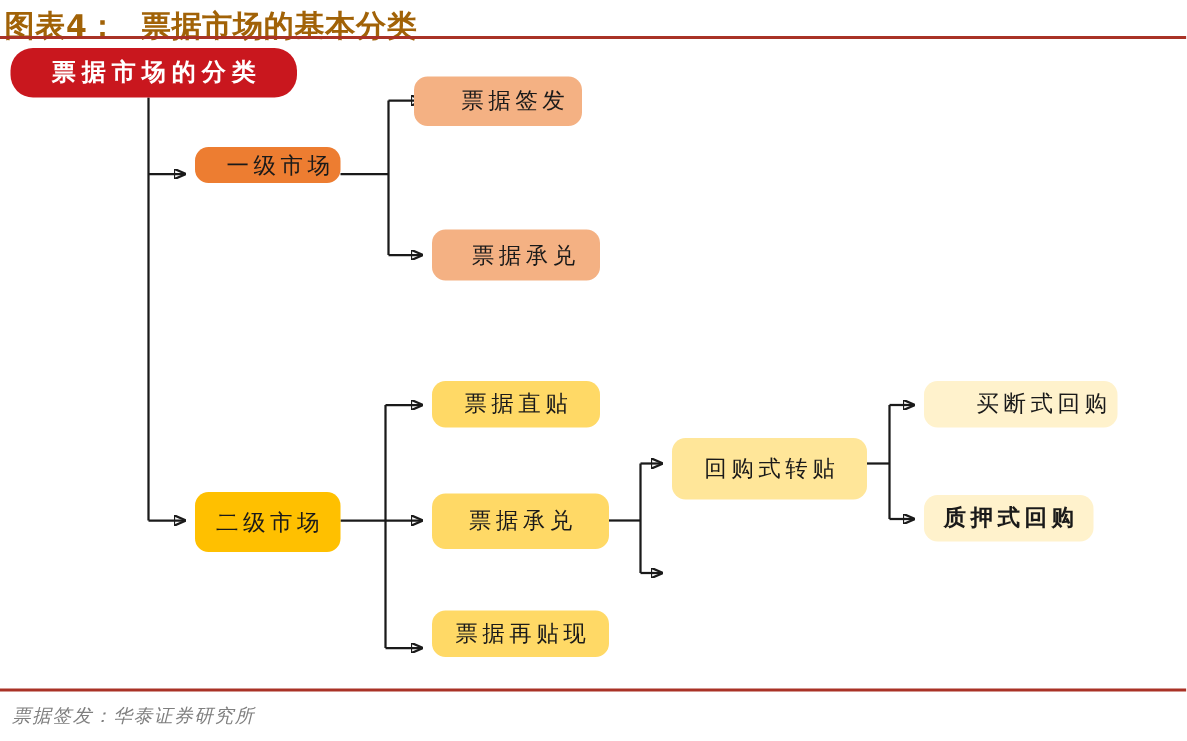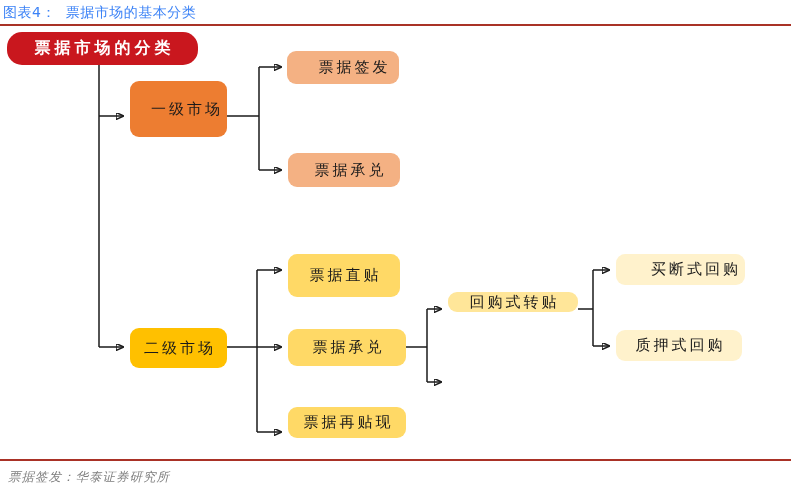--- a/index.html
+++ b/index.html
@@ -1,53 +1,53 @@
 <!DOCTYPE html>
 <html style="--c-title_rule: #A93226; --c-footer_rule: #A93226; --c-source_text: #7F7F7F; --c-connector: #1A1A1A; --c-root_bg: #C9171E; --c-root_text: #FFFFFF; --c-primary_bg: #ED7D31; --c-primary_child_bg: #F4B183; --c-secondary_bg: #FFC000; --c-secondary_child_bg: #FFD966; --c-tier3_bg: #FFE699; --c-tier4_bg: #FFF2CC;"><head>
 <meta charset="utf-8">
 <style>
   html,body{margin:0;padding:0;background:#fff;}
   #stage{
     position:relative;width:791px;height:494px;background:#ffffff;
     font-family:"DejaVu Sans",sans-serif;overflow:hidden;
   }
   .chart-title{
-    position:absolute;left:3px;top:4px;font-size:14px;font-weight:normal;
-    color:#3b82f6;letter-spacing:0.5px;white-space:pre;
+    position:absolute;left:3px;top:4px;font-size:20px;font-weight:bold;
+    color:#a16207;letter-spacing:0.5px;white-space:pre;
   }
   .rule{position:absolute;left:0;width:791px;}
   .rule-top{top:24px;height:2px;background:var(--c-title_rule);}
   .rule-bottom{top:459px;height:2px;background:var(--c-footer_rule);}
   .source-text{
     position:absolute;left:8px;top:469px;font-size:12.5px;color:var(--c-source_text);
     letter-spacing:1px;font-style:italic;
   }
   svg.connectors{position:absolute;left:0;top:0;pointer-events:none;}
   svg.connectors path{stroke:var(--c-connector);stroke-width:1.5;fill:none;}
   .node{
     position:absolute;display:flex;align-items:center;justify-content:center;
     box-sizing:border-box;border-radius:9px;font-size:15px;color:#1a1a1a;
     letter-spacing:3px;text-indent:3px;white-space:nowrap;
   }
   .node--root{
     left:7px;top:32px;width:191px;height:33px;background:var(--c-root_bg);
     color:var(--c-root_text);font-weight:bold;font-size:16px;letter-spacing:4px;
     text-indent:4px;border-radius:15px;
   }
-  .node--primary{left:130px;top:81px;width:97px;height:56px;background:var(--c-primary_bg);padding-left:14px;}
-  .node--issue{left:287px;top:51px;width:112px;height:33px;background:var(--c-primary_child_bg);padding-left:20px;}
+  .node--primary{left:130px;top:98px;width:97px;height:24px;background:var(--c-primary_bg);padding-left:14px;}
+  .node--issue{left:276px;top:51px;width:112px;height:33px;background:var(--c-primary_child_bg);padding-left:20px;}
   .node--acceptance{left:288px;top:153px;width:112px;height:34px;background:var(--c-primary_child_bg);padding-left:10px;}
   .node--secondary{left:130px;top:328px;width:97px;height:40px;background:var(--c-secondary_bg);}
-  .node--direct{left:288px;top:254px;width:112px;height:43px;background:var(--c-secondary_child_bg);font-family:Liberation Mono, monospace;}
+  .node--direct{left:288px;top:254px;width:112px;height:31px;background:var(--c-secondary_child_bg);font-family:Liberation Mono, monospace;}
   .node--transfer{left:288px;top:329px;width:118px;height:37px;background:var(--c-secondary_child_bg);}
   .node--rediscount{left:288px;top:407px;width:118px;height:31px;background:var(--c-secondary_child_bg);}
-  .node--repo-transfer{left:448px;top:292px;width:130px;height:20px;background:var(--c-tier3_bg);}
+  .node--repo-transfer{left:448px;top:292px;width:130px;height:41px;background:var(--c-tier3_bg);}
   .node--outright-transfer{left:448px;top:367px;width:130px;height:31px;background:var(--c-tier3_bg);}
   .node--outright-repo{left:616px;top:254px;width:129px;height:31px;background:var(--c-tier4_bg);padding-left:28px;}
-  .node--pledged-repo{left:616px;top:330px;width:126px;height:31px;background:var(--c-tier4_bg);}
+  .node--pledged-repo{left:616px;top:330px;width:113px;height:31px;background:var(--c-tier4_bg);font-weight:bold;}
 </style>
 </head>
 <body>
 
 <div id="stage">
 
   <div class="chart-title">图表4：  票据市场的基本分类</div>
   <div class="rule rule-top"></div>
 
   <svg class="connectors" width="791" height="494" viewBox="0 0 791 494" aria-hidden="true">

